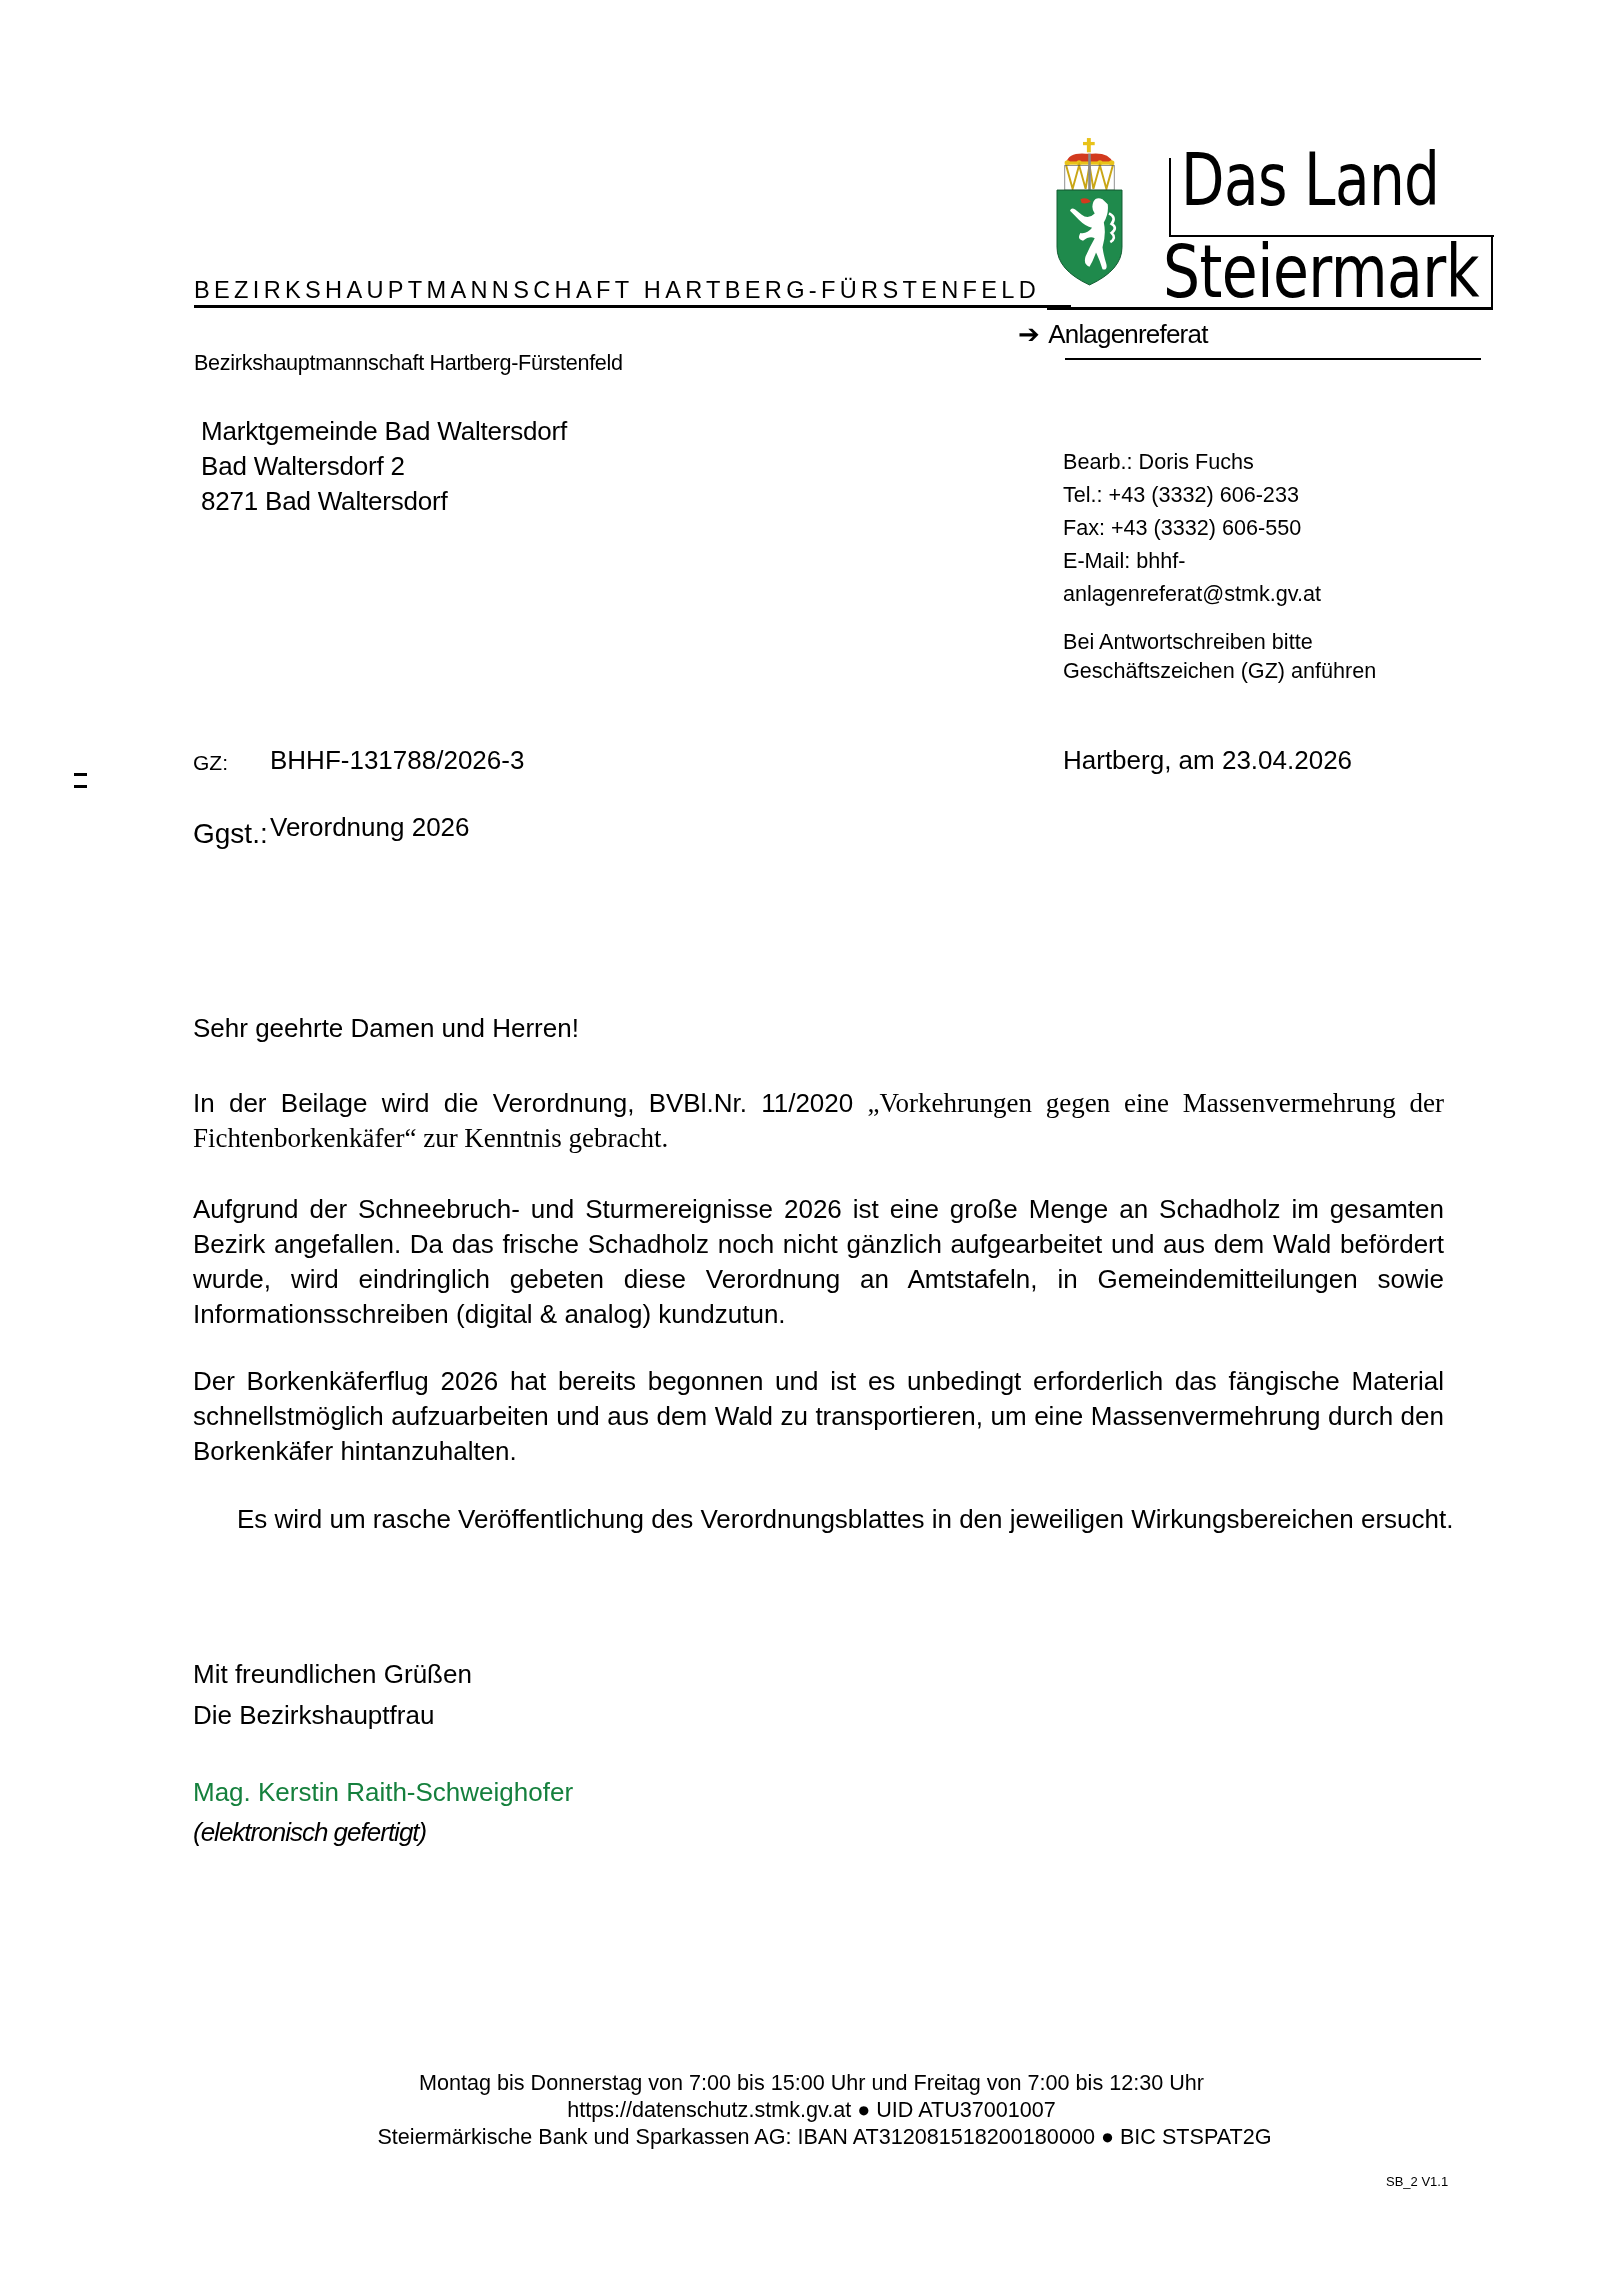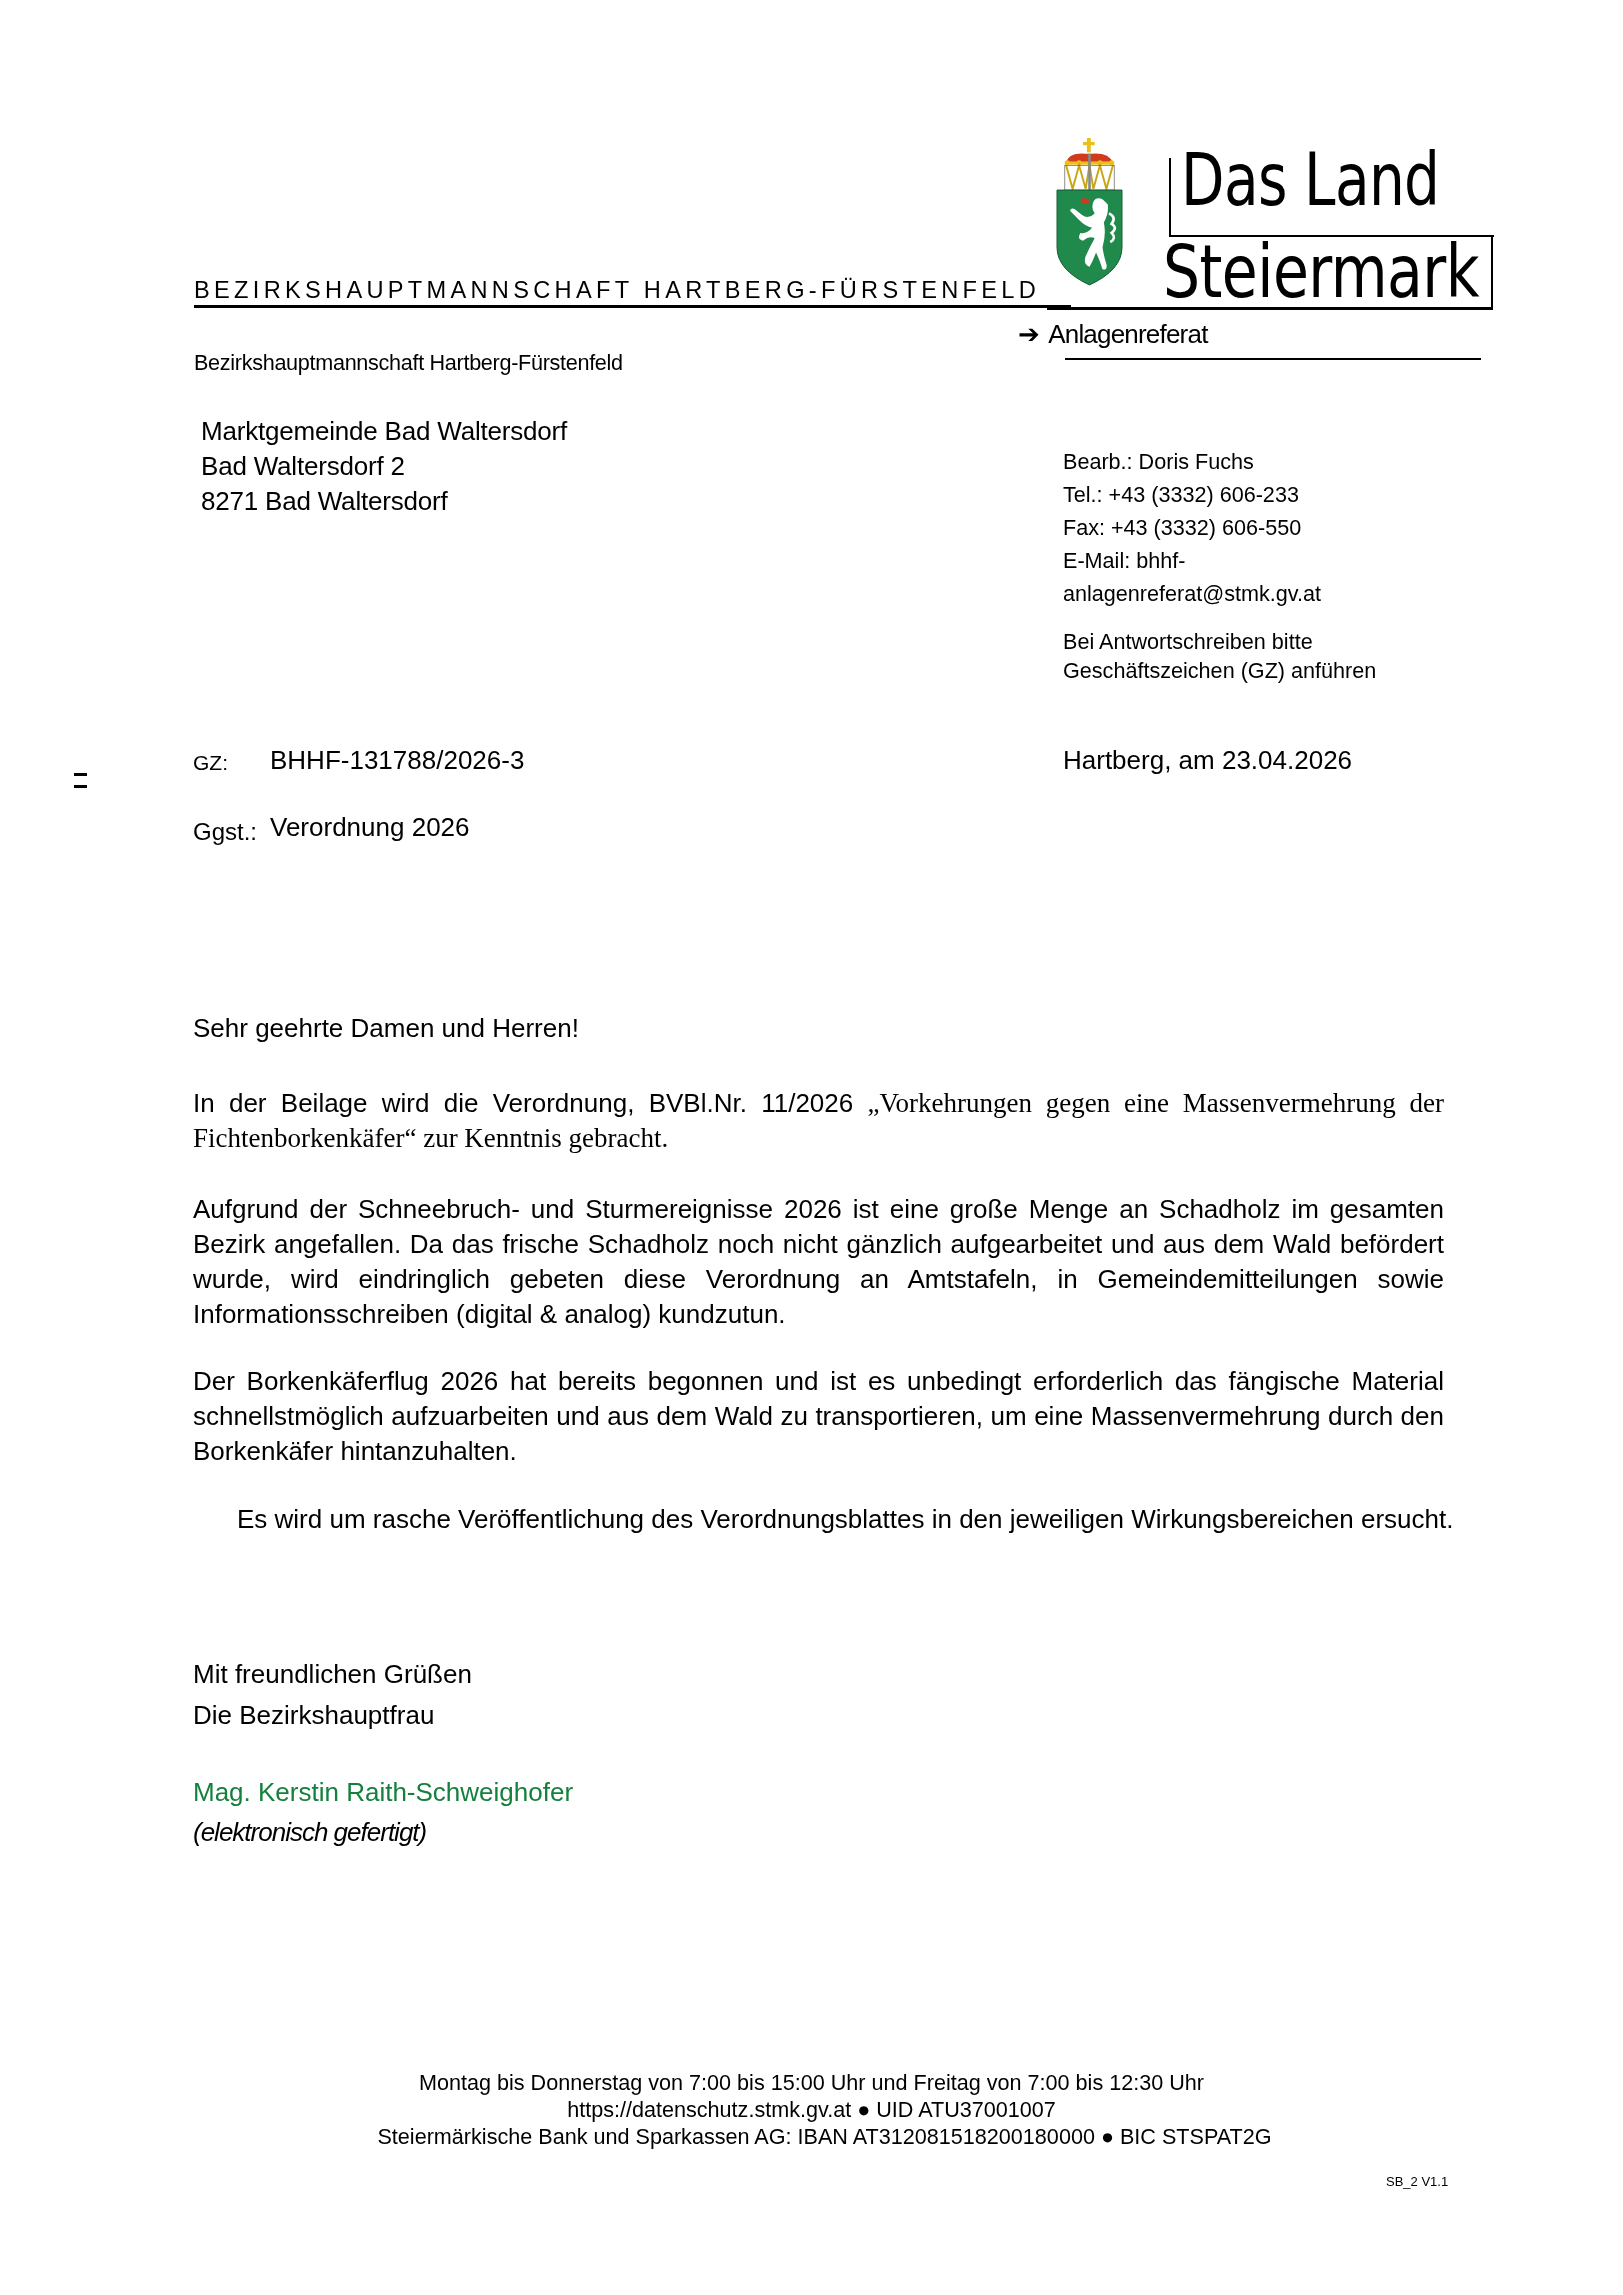--- a/index.html
+++ b/index.html
@@ -57,21 +57,21 @@
   .contact-note { left: 1063px; top: 627px; font-size: 21.6px; line-height: 29.4px;
     font-family: "Liberation Sans", sans-serif; }
   .contact-note div { white-space: nowrap; }
 
   
   .margin-mark { left: 74px; top: 766px; width: 30px; height: 2.6px; }
   .margin-mark span { display:inline-block; width: 13px; height: 2.6px; background:#000; margin-right: 3.3px; }
   .gz-label { left: 193px; top: 751px; font-size: 21px; font-family: "Liberation Sans", sans-serif; }
   .gz-value { left: 270px; top: 745px; font-size: 26px; font-family: "Liberation Sans", sans-serif; white-space: nowrap; }
   .date { left: 1063px; top: 745px; font-size: 26px; font-family: "Liberation Sans", sans-serif; white-space: nowrap; }
-  .subj-label { left: 193px; top: 818px; font-size: 24px; font-family: "Liberation Sans", sans-serif; }
+  .subj-label { left: 193px; top: 818px; font-size: 28px; font-family: "Liberation Sans", sans-serif; }
   .subj-value { left: 270px; top: 809px; font-size: 26px; line-height: 37px; font-family: "Liberation Sans", sans-serif; }
   .subj-value div { white-space: nowrap; }
 
   
   .body-text { left: 193px; width: 1251px; font-size: 26px; line-height: 35px;
     font-family: "Liberation Sans", sans-serif; text-align: justify; }
   .salutation { top: 1011px; }
   .p1 { top: 1086px; }
   .p1 .serif { font-family: "Liberation Serif", serif; font-size: 27px; }
   .p2 { top: 1192px; }
@@ -159,21 +159,21 @@
 <div class="abs gz-label">GZ:</div>
 <div class="abs gz-value">BHHF-131788/2026-3</div>
 <div class="abs date">Hartberg, am 23.04.2026</div>
 <div class="abs subj-label">Ggst.:</div>
 <div class="abs subj-value">
   <div>Verordnung 2026</div>
 </div>
 
 <div class="abs body-text salutation">Sehr geehrte Damen und Herren!</div>
 <div class="abs body-text p1">
-  <span>In der Beilage wird die Verordnung, BVBl.Nr. 11/2026 </span><span class="serif">„Vorkehrungen gegen eine Massenvermehrung der Fichtenborkenkäfer“ zur Kenntnis gebracht.</span>
+  <span>In der Beilage wird die Verordnung, BVBl.Nr. 11/2020 </span><span class="serif">„Vorkehrungen gegen eine Massenvermehrung der Fichtenborkenkäfer“ zur Kenntnis gebracht.</span>
 </div>
 <div class="abs body-text p2">Aufgrund der Schneebruch- und Sturmereignisse 2026 ist eine große Menge an Schadholz im gesamten Bezirk angefallen. Da das frische Schadholz noch nicht gänzlich aufgearbeitet und aus dem Wald befördert wurde, wird eindringlich gebeten diese Verordnung an Amtstafeln, in Gemeindemitteilungen sowie Informationsschreiben (digital &amp; analog) kundzutun.</div>
 <div class="abs body-text p3">Der Borkenkäferflug 2026 hat bereits begonnen und ist es unbedingt erforderlich das fängische Material schnellstmöglich aufzuarbeiten und aus dem Wald zu transportieren, um eine Massenvermehrung durch den Borkenkäfer hintanzuhalten.</div>
 <div class="abs body-text p4">Es wird um rasche Veröffentlichung des Verordnungsblattes in den jeweiligen Wirkungsbereichen ersucht.</div>
 
 <div class="abs closing">
   <div>Mit freundlichen Grüßen</div>
   <div>Die Bezirkshauptfrau</div>
 </div>
 <div class="abs signer">Mag. Kerstin Raith-Schweighofer</div>

